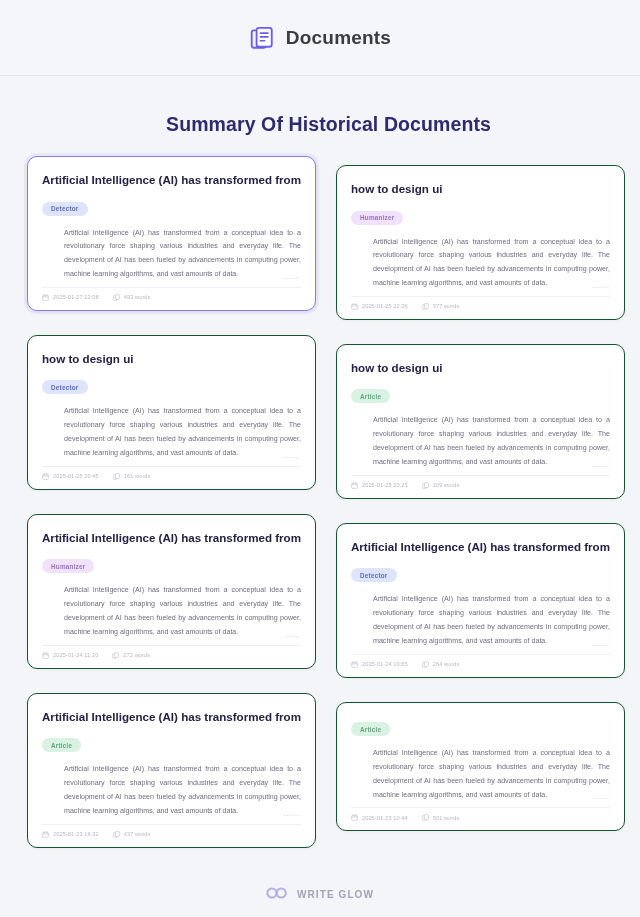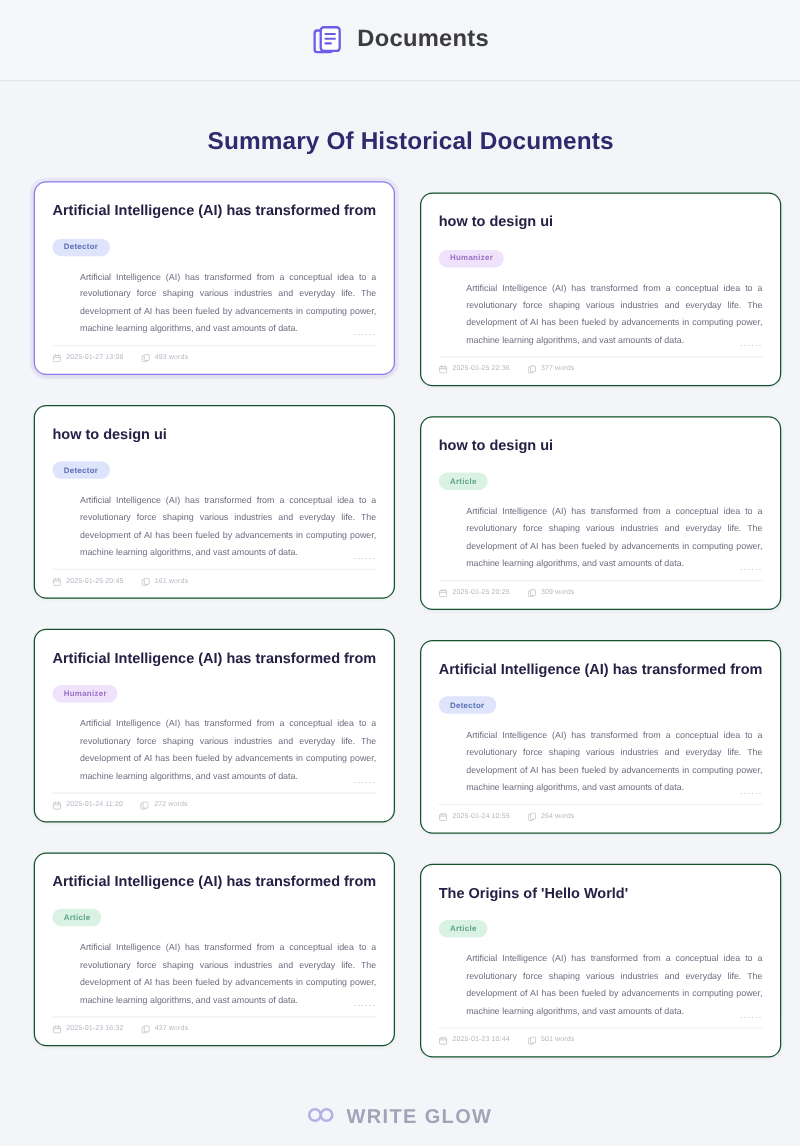--- a/index.html
+++ b/index.html
@@ -5,21 +5,21 @@
   * { box-sizing: border-box; margin: 0; padding: 0; }
   html, body {
     width: 640px; height: 917px;
     background: #f4f5f8;
     font-family: "Liberation Sans", sans-serif;
     overflow: hidden;
   }
 
   
   .app-header {
-    height: 65px;
+    height: 76px;
     background: #f5f6f9;
     border-bottom: 1px solid #e4e6ec;
     display: flex;
     align-items: center;
     justify-content: center;
     gap: 11px;
   }
   .header-icon { width: 26px; height: 26px; display: block; }
   .header-title {
     font-size: 19px;
@@ -130,21 +130,21 @@
   .app-footer {
     position: absolute;
     left: 0; right: 0;
     bottom: 14px;
     display: flex;
     align-items: center;
     justify-content: center;
     gap: 9px;
   }
   .footer-brand {
-    font-size: 16px;
+    font-size: 10px;
     font-weight: 700;
     color: #a3a2b8;
     letter-spacing: 1.1px;
   }
 </style>
 </head>
 <body>
 
 <div class="app-header">
   <span>
@@ -355,21 +355,20 @@
         <span>
               <svg width="7" height="7" viewBox="0 0 16 16" fill="none">
   <rect x="1.5" y="3.5" width="8.5" height="11" rx="1.6" stroke="#bdbdc9" stroke-width="1.4"></rect>
   <rect x="5.5" y="1.5" width="9" height="11" rx="1.6" fill="#fff" stroke="#bdbdc9" stroke-width="1.4"></rect>
 </svg>
             </span>
         <span>264 words</span>
       </span>
     </div></div>
       <div class="card">
-    <div class="card-title">The Origins of 'Hello World'</div>
     <span class="badge article">Article</span>
     <div class="card-body">Artificial Intelligence (AI) has transformed from a conceptual idea to a revolutionary force shaping various industries and everyday life. The development of AI has been fueled by advancements in computing power, machine learning algorithms, and vast amounts of data.</div>
     <div class="card-ellipsis">......</div>
     <div class="card-divider"></div>
     <div class="card-footer">
       <span class="meta">
         <span>
               <svg width="7" height="7" viewBox="0 0 16 16" fill="none">
   <rect x="1.5" y="3" width="13" height="11.5" rx="2" stroke="#bdbdc9" stroke-width="1.4"></rect>
   <line x1="1.5" y1="6.6" x2="14.5" y2="6.6" stroke="#bdbdc9" stroke-width="1.4"></line>

